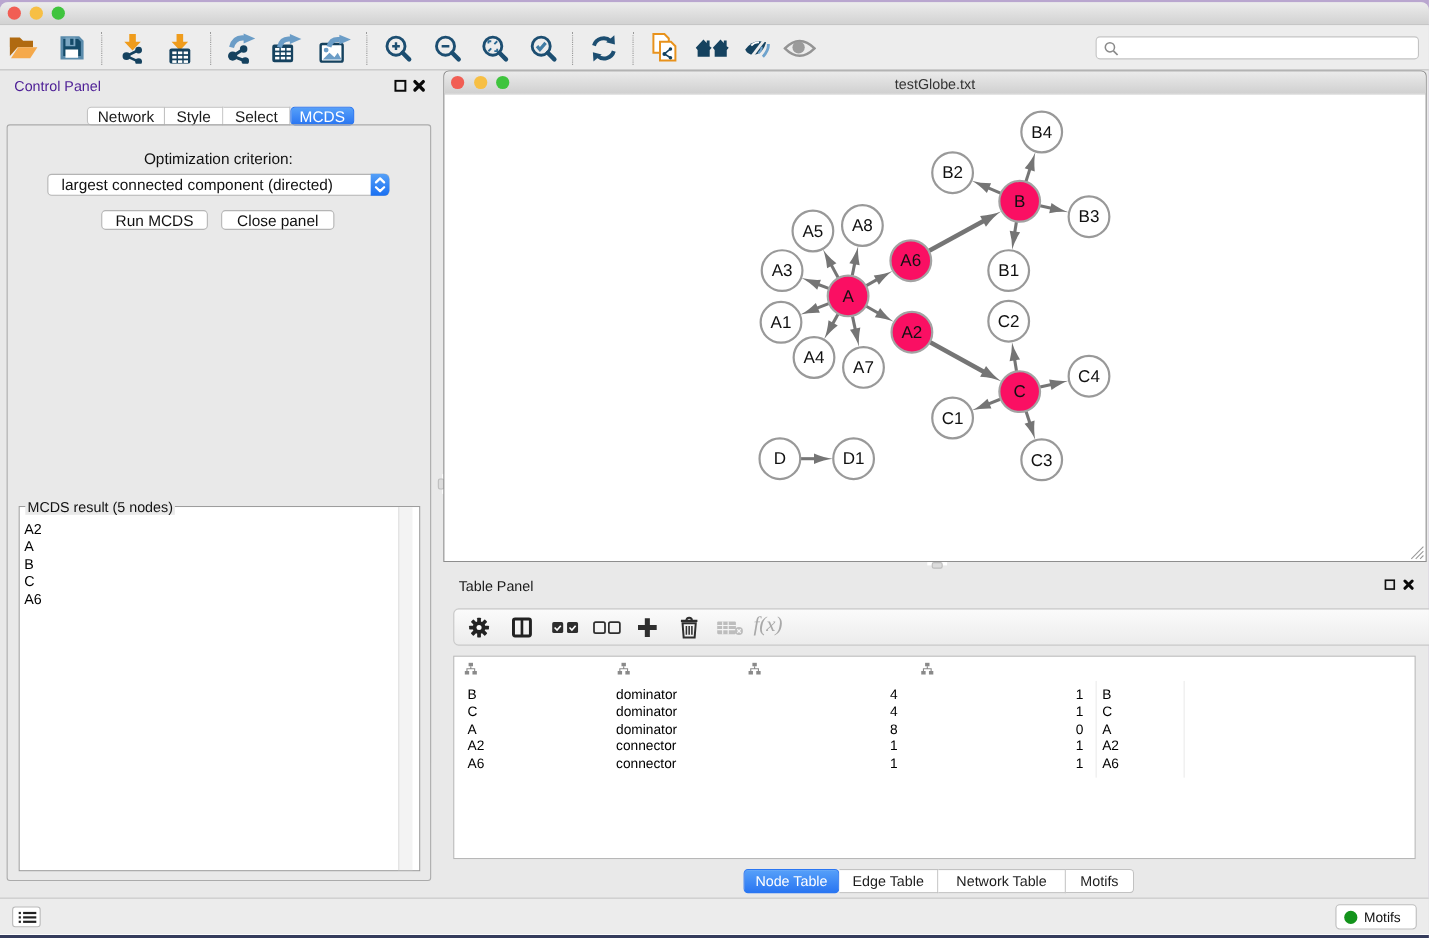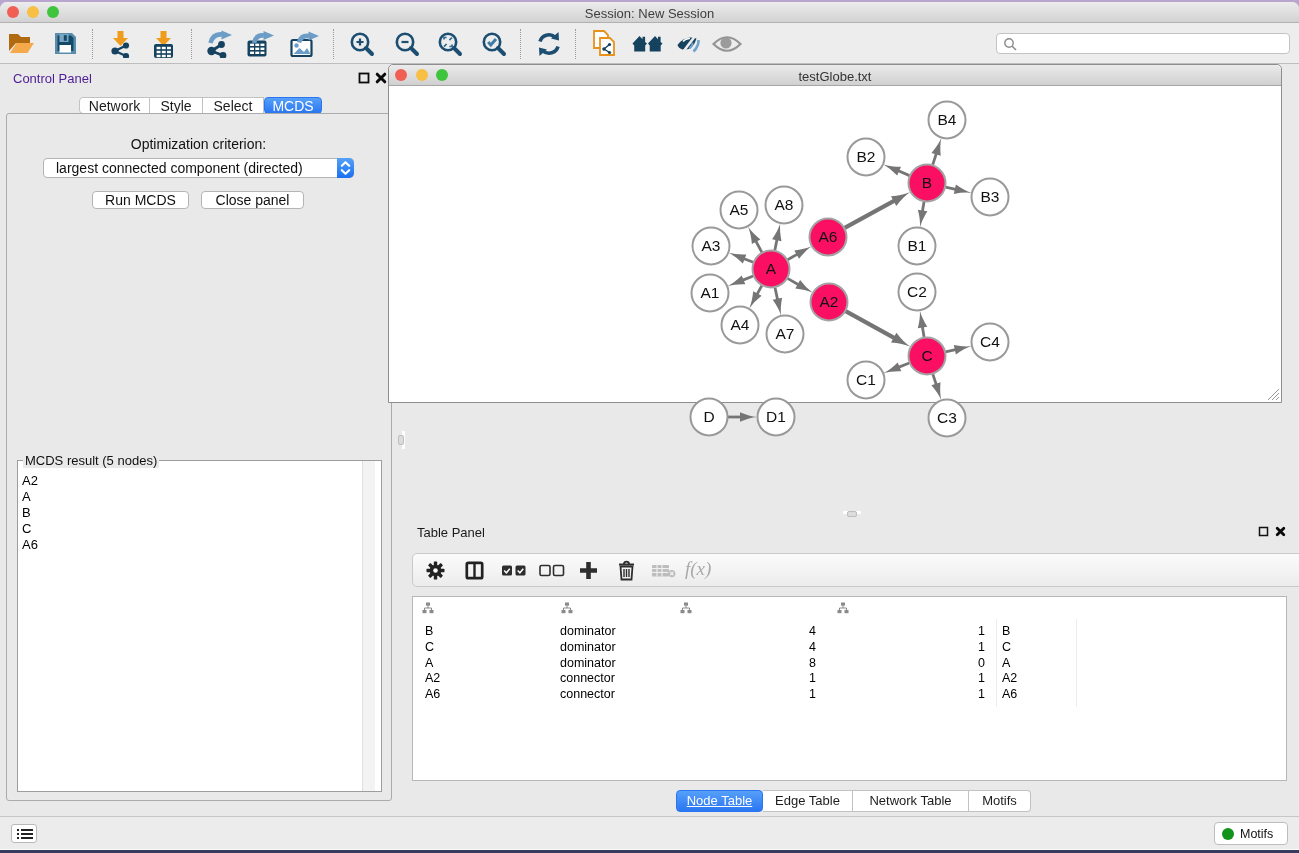--- a/index.html
+++ b/index.html
@@ -54,21 +54,21 @@
 #grpbox { position:absolute; left:17px; top:460px; width:365px; height:332px;
   border:1px solid #9d9d9d; }
 #grplab { position:absolute; left:23px; top:453px; background:#e9e9e9; z-index:3;
   font-size:13px; color:#111; padding:0 2px; }
 #mlist { position:absolute; left:18px; top:461px; width:363px; height:330px;
   background:#fff; font-size:13px; color:#000; }
 #mlist .li { padding-left:4px; height:16px; line-height:16px; }
 #mscroll { position:absolute; left:344px; top:0px; width:13px; height:330px;
   background:#f3f3f3; border-left:1px solid #e0e0e0; }
 
-#netwin { position:absolute; left:388px; top:64px; width:894px; height:339px;
+#netwin { position:absolute; left:403px; top:64px; width:894px; height:447px;
   border:1px solid #8e8e8e; border-radius:5px 5px 0 0; background:#fff; }
 #nw-title { position:absolute; left:0; top:0; width:100%; height:21px;
   background:linear-gradient(#ebebeb,#d0d0d0); border-bottom:1px solid #a6a6a6;
   border-radius:5px 5px 0 0; }
 #nw-title .tl { top:4px; }
 #nw-title .ttl { position:absolute; top:4px; width:100%; text-align:center;
   font-size:13px; color:#333; }
 #nw-title .t1 { left:6px; background:#f15e54; }
 #nw-title .t2 { left:27px; background:#f7bf44; }
 #nw-title .t3 { left:47px; background:#3fc43e; }
@@ -86,21 +86,21 @@
 .hico { position:absolute; top:5px; }
 .bodyline { position:absolute; top:22px; height:88px; width:0;
   border-right:1px solid #ececec; }
 .trow { position:absolute; height:16px; font-size:12.5px; color:#000; line-height:16px; }
 .tc { position:absolute; }
 .num { text-align:right; }
 
 .btab { position:absolute; top:790px; height:22px; background:#fff;
   border:1px solid #c2c2c2; border-left:none; font-size:13px; color:#1c1c1c;
   text-align:center; line-height:20px; }
-.btab.first { border-left:1px solid #c2c2c2; border-radius:4px 0 0 4px;text-decoration:underline; }
+.btab.first { border-left:1px solid #c2c2c2; border-radius:4px 0 0 4px; }
 .btab.last { border-radius:0 4px 4px 0; }
 .btab.sel { background:linear-gradient(#56a0f9,#2a76f2); color:#fff;
   border:1px solid #2a76f2; border-radius:4px; }
 
 #statusbar { position:absolute; left:0; top:816px; width:1299px; height:33px;
   background:#ececec; border-top:1px solid #c6c6c6; }
 #listbtn { position:absolute; left:11px; top:824px; width:26px; height:19px;
   background:#fff; border:1px solid #b9b9b9; border-radius:3px; }
 #membtn { position:absolute; left:1214px; top:822px; width:74px; height:23px;
   background:#fff; border:1px solid #bdbdbd; border-radius:4px; }
@@ -110,21 +110,20 @@
 </style>
 </head>
 <body>
 <div id="app"></div>
 <div id="wallbottom"></div>
 <div id="walledge"></div>
 <div id="titlebar">
   <div class="tl t1"></div>
     <div class="tl t2"></div>
     <div class="tl t3"></div>
-  <div class="ttl">Session: New Session</div>
 </div>
 <div id="toolbar">
 
   <svg class="tico" style="left:7px;top:8px" width="28" height="26" viewBox="0 0 28 26">
     <path d="M2 3 h9 l3 3 h9 v6 H2 z" fill="#b06a10"></path>
     <path d="M2 3 v17 l7-8 z" fill="#b06a10"></path>
     <path d="M9.5 12 h17.5 l-6.5 10 H3 z" fill="#f5a94b"></path>
   </svg>
 
   <svg class="tico" style="left:53px;top:8px" width="25" height="25" viewBox="0 0 25 25">

